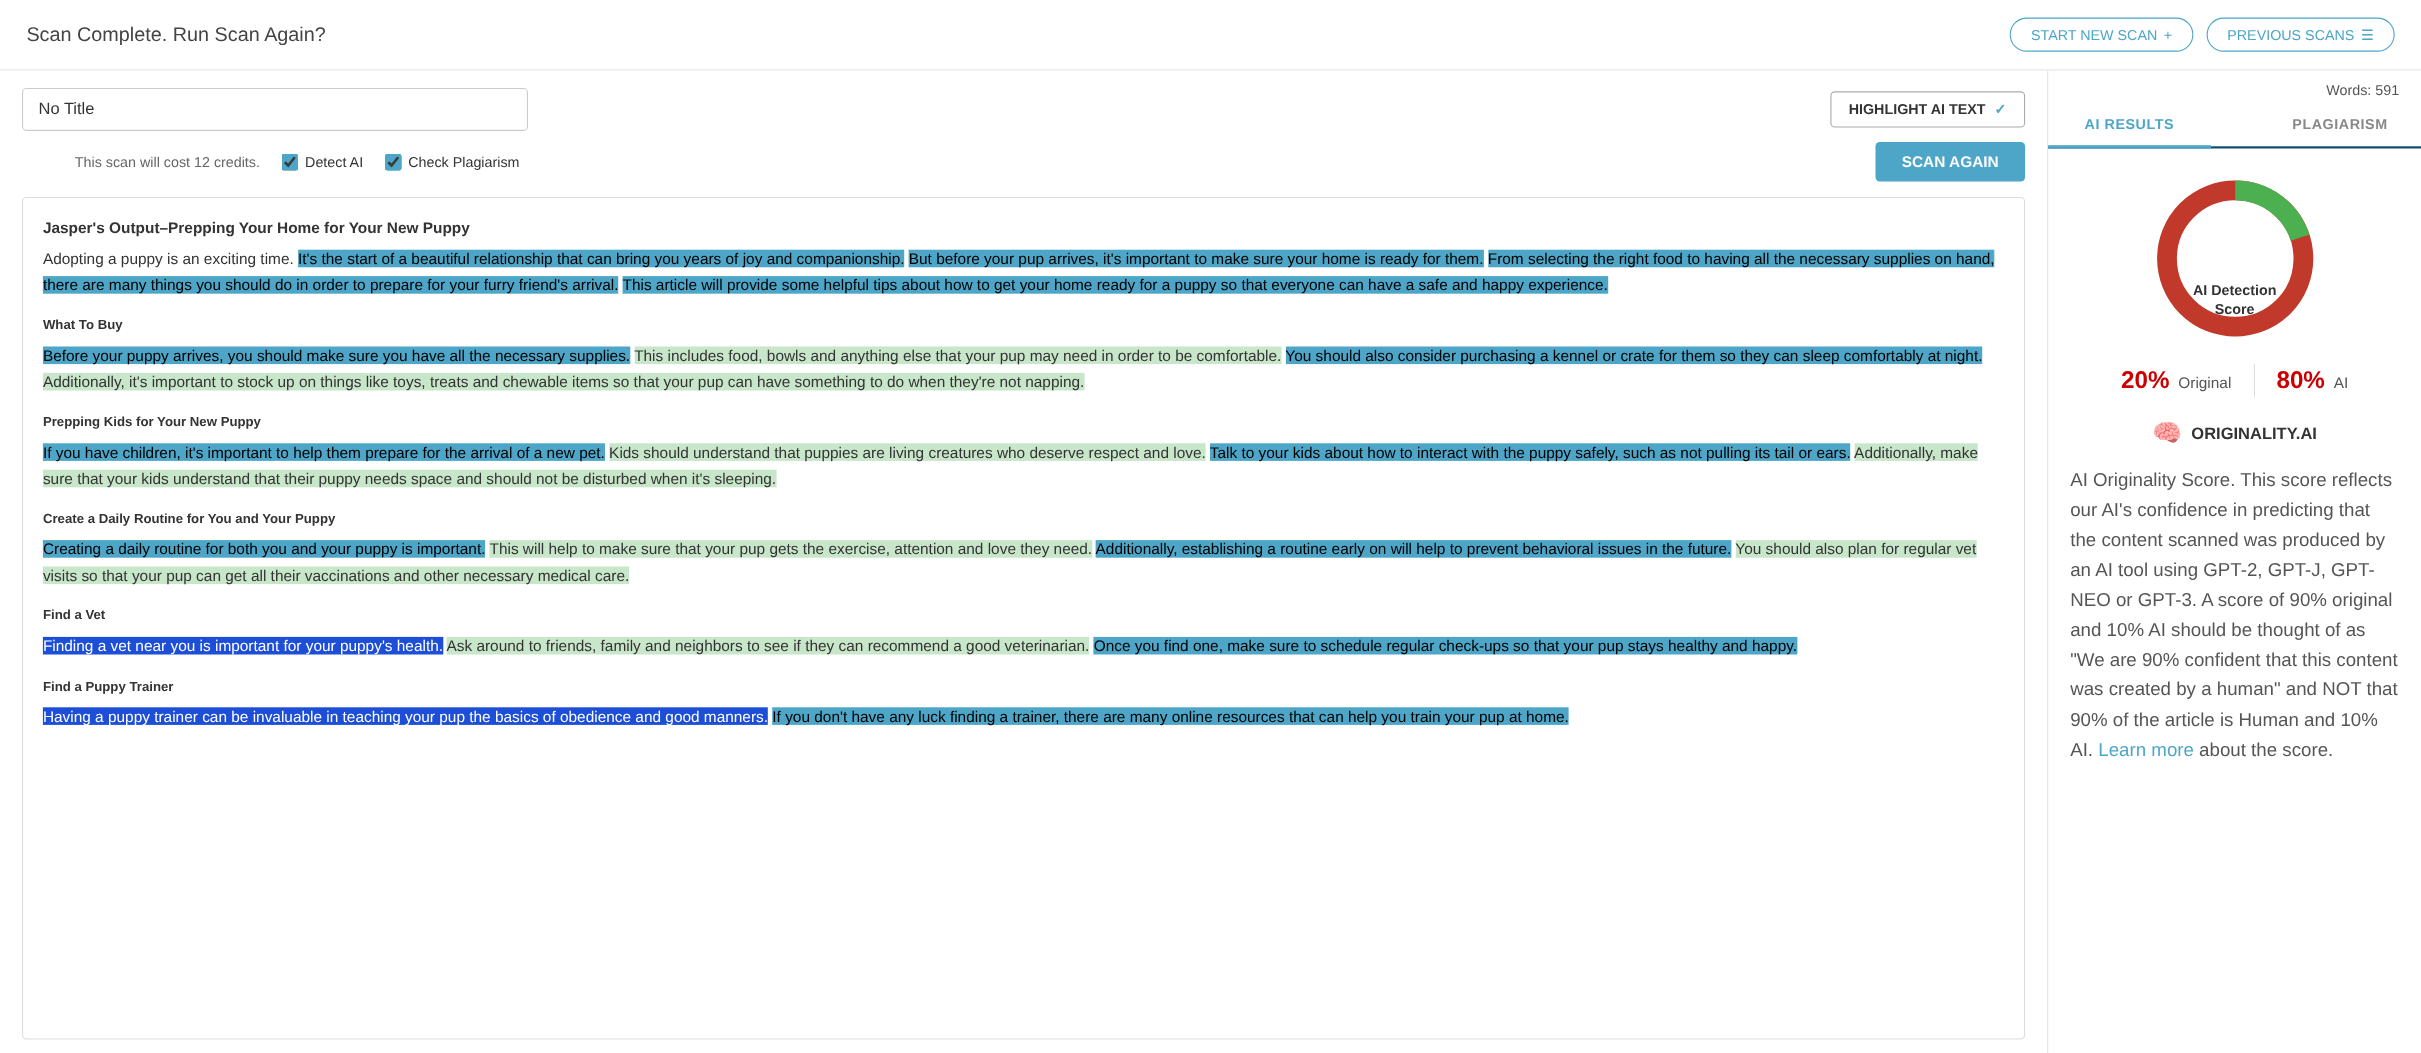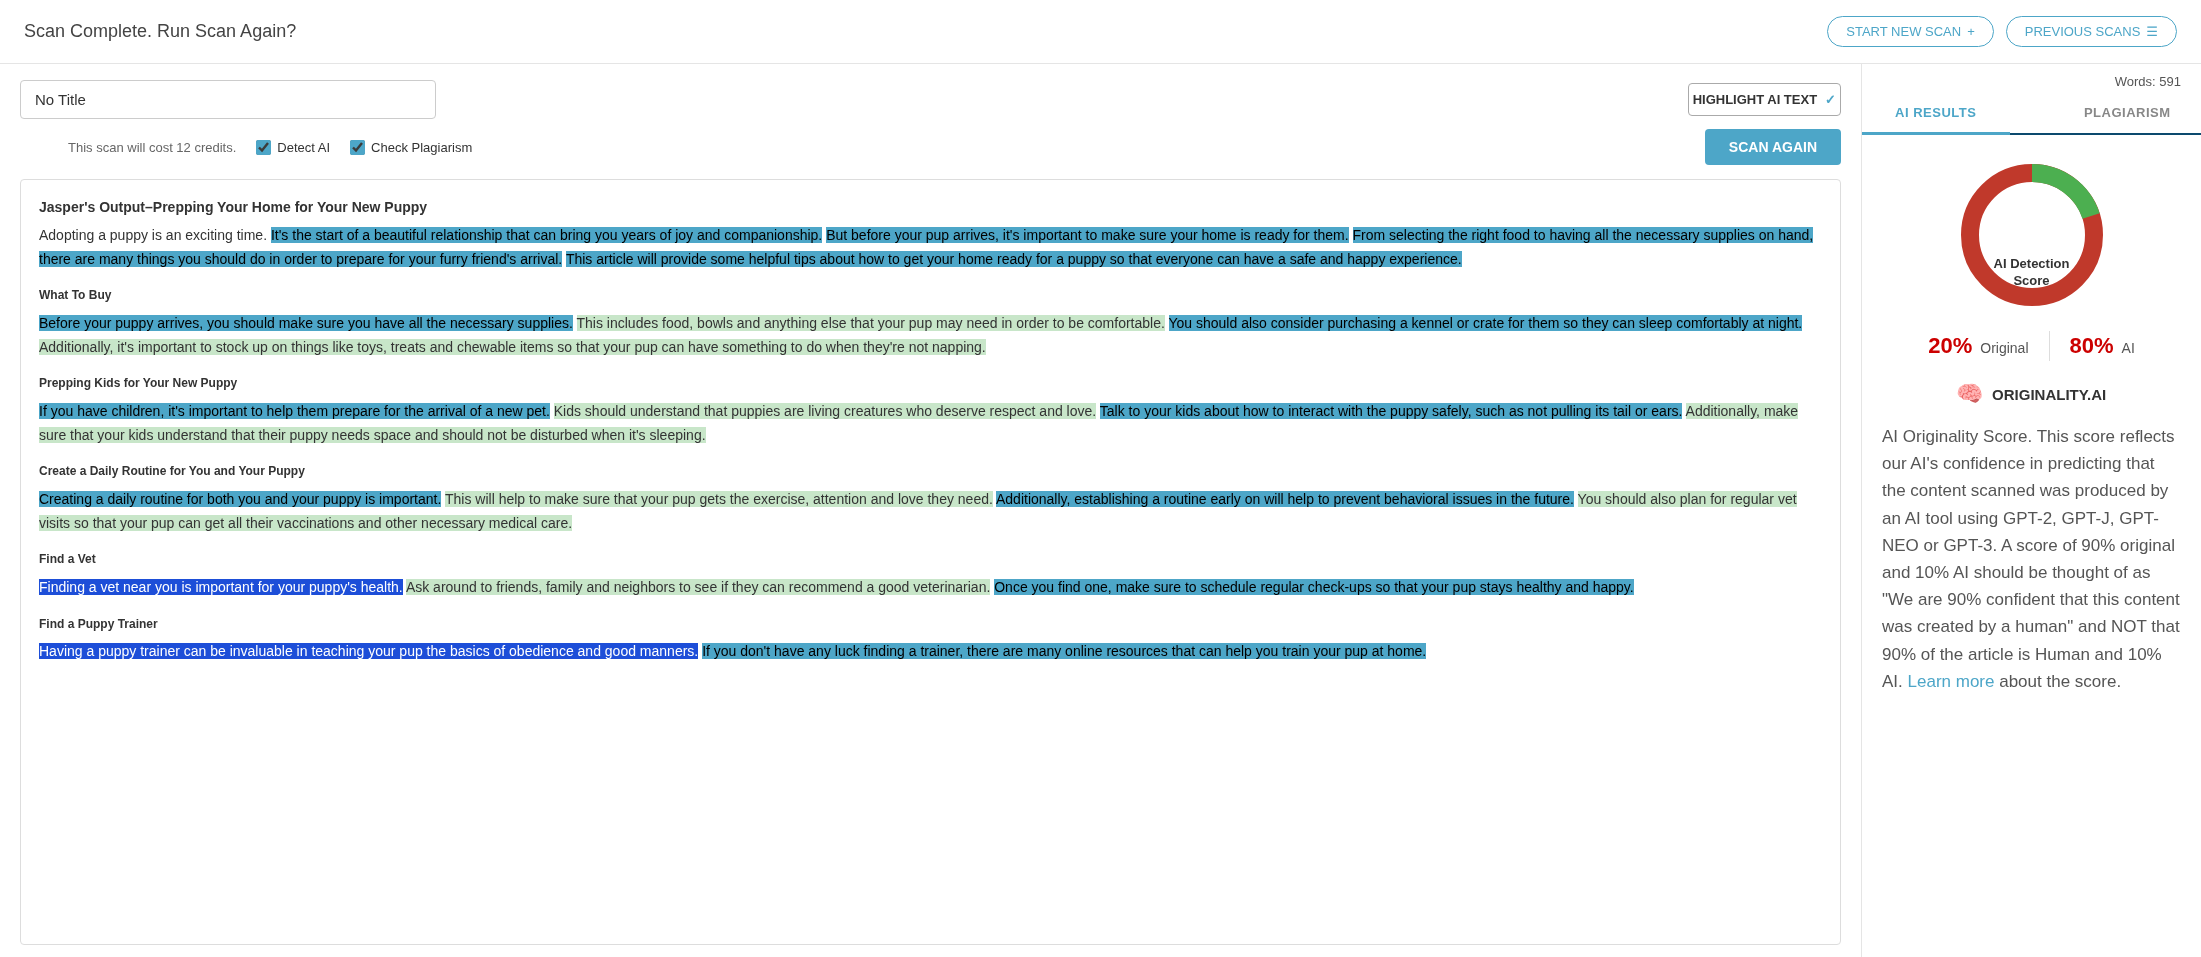--- a/index.html
+++ b/index.html
@@ -17,24 +17,24 @@
       display: flex; align-items: center; gap: 6px;
     }
 
     .main-layout { display: flex; height: calc(100vh - 60px); }
 
     .left-panel { flex: 1; display: flex; flex-direction: column; padding: 16px 20px; overflow: hidden; }
 
     .title-row { display: flex; align-items: center; gap: 12px; margin-bottom: 10px; }
     .title-input {
       border: 1.5px solid #ccc; border-radius: 4px; padding: 10px 14px;
-      font-size: 15px; width: 416px; color: #333; outline: none;
+      font-size: 15px; width: 460px; color: #333; outline: none;
     }
     .highlight-btn {
-      border: 1.5px solid #aaa; background: #fff; padding: 8px 4px;
+      border: 1.5px solid #aaa; background: #fff; padding: 8px 16px;
       border-radius: 4px; cursor: pointer; font-size: 13px; font-weight: 600;
       display: flex; align-items: center; gap: 8px; color: #333; margin-left: auto; justify-content: center;
     }
     .highlight-btn .check { color: #4da6c8; font-weight: bold; }
 
     .controls-row { display: flex; align-items: center; gap: 20px; margin-bottom: 14px; }
     .controls-left { display: flex; align-items: center; gap: 20px; flex: 1; margin-left: 48px; }
     .cost-text { color: #666; font-size: 13px; }
     .checkbox-label { display: flex; align-items: center; gap: 6px; font-size: 13px; color: #333; cursor: pointer; }
     .checkbox-label input[type="checkbox"] { accent-color: #4da6c8; width: 15px; height: 15px; }

